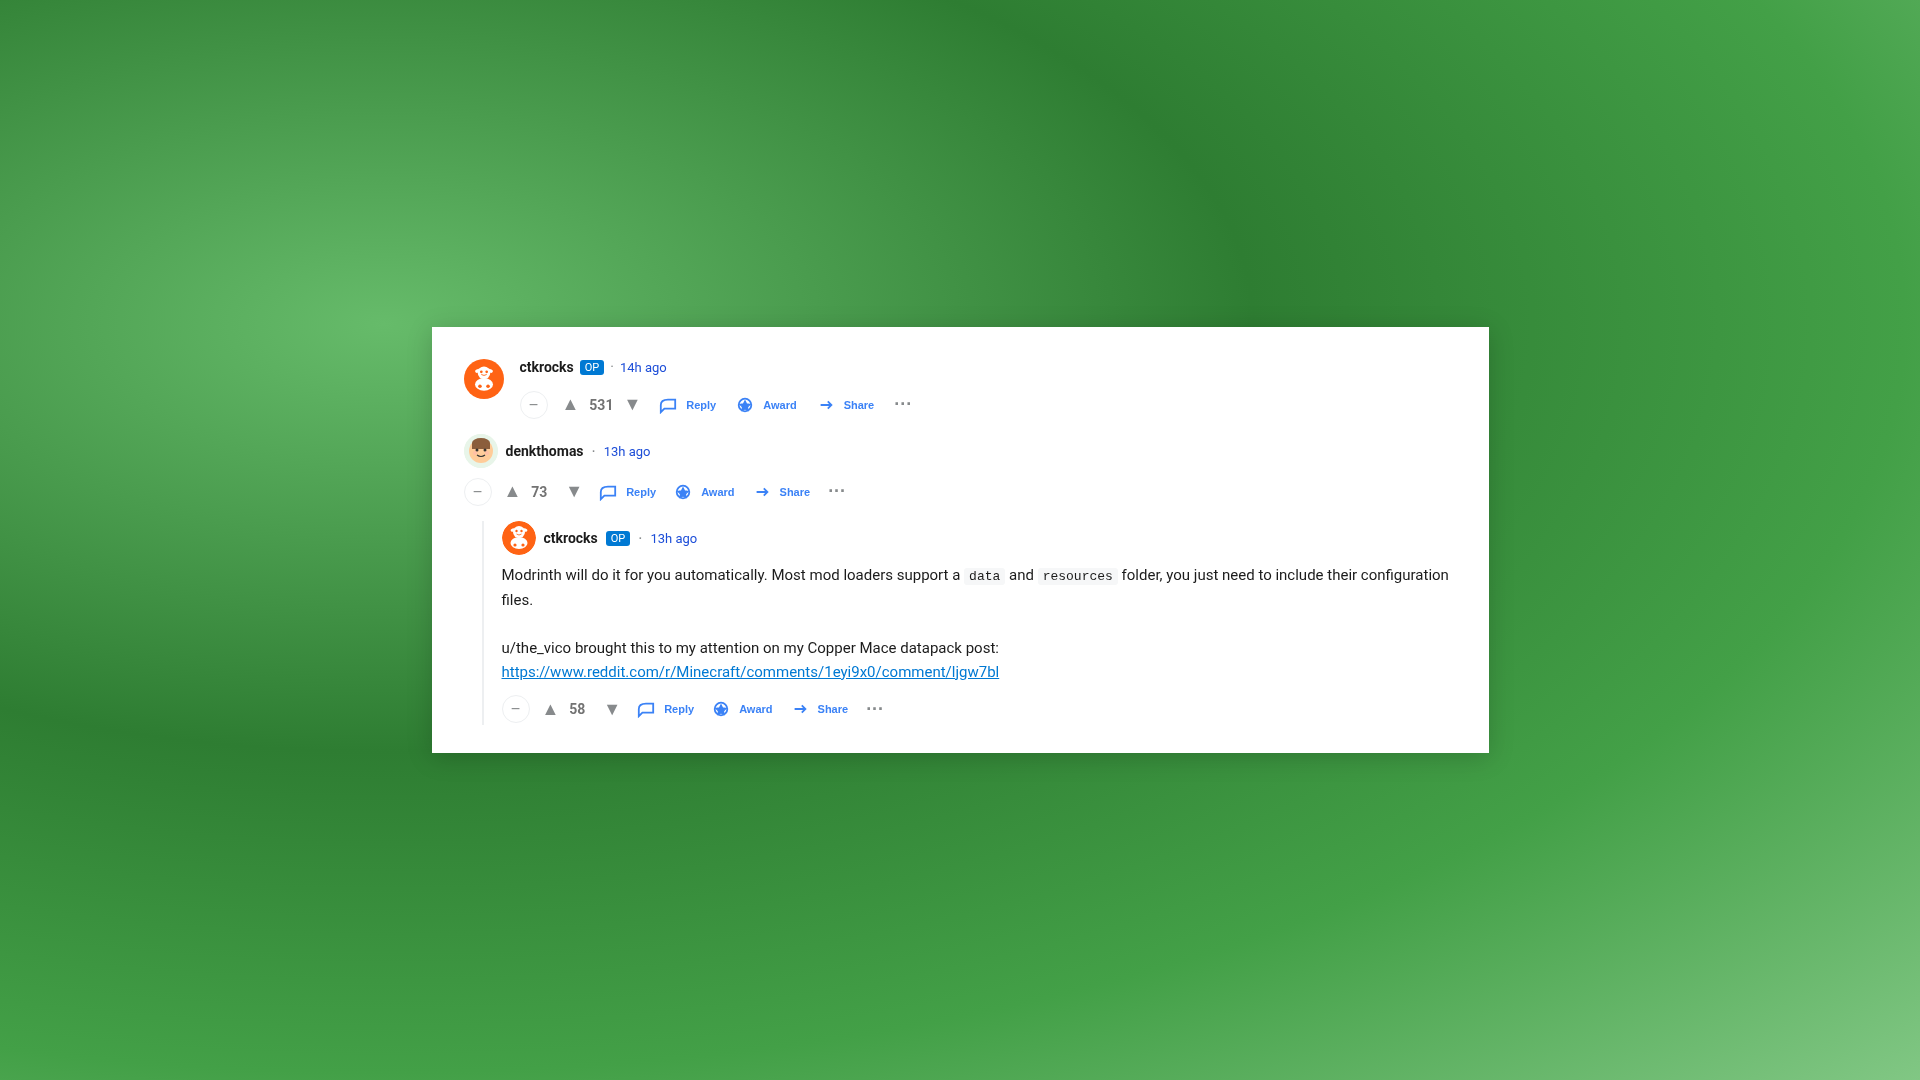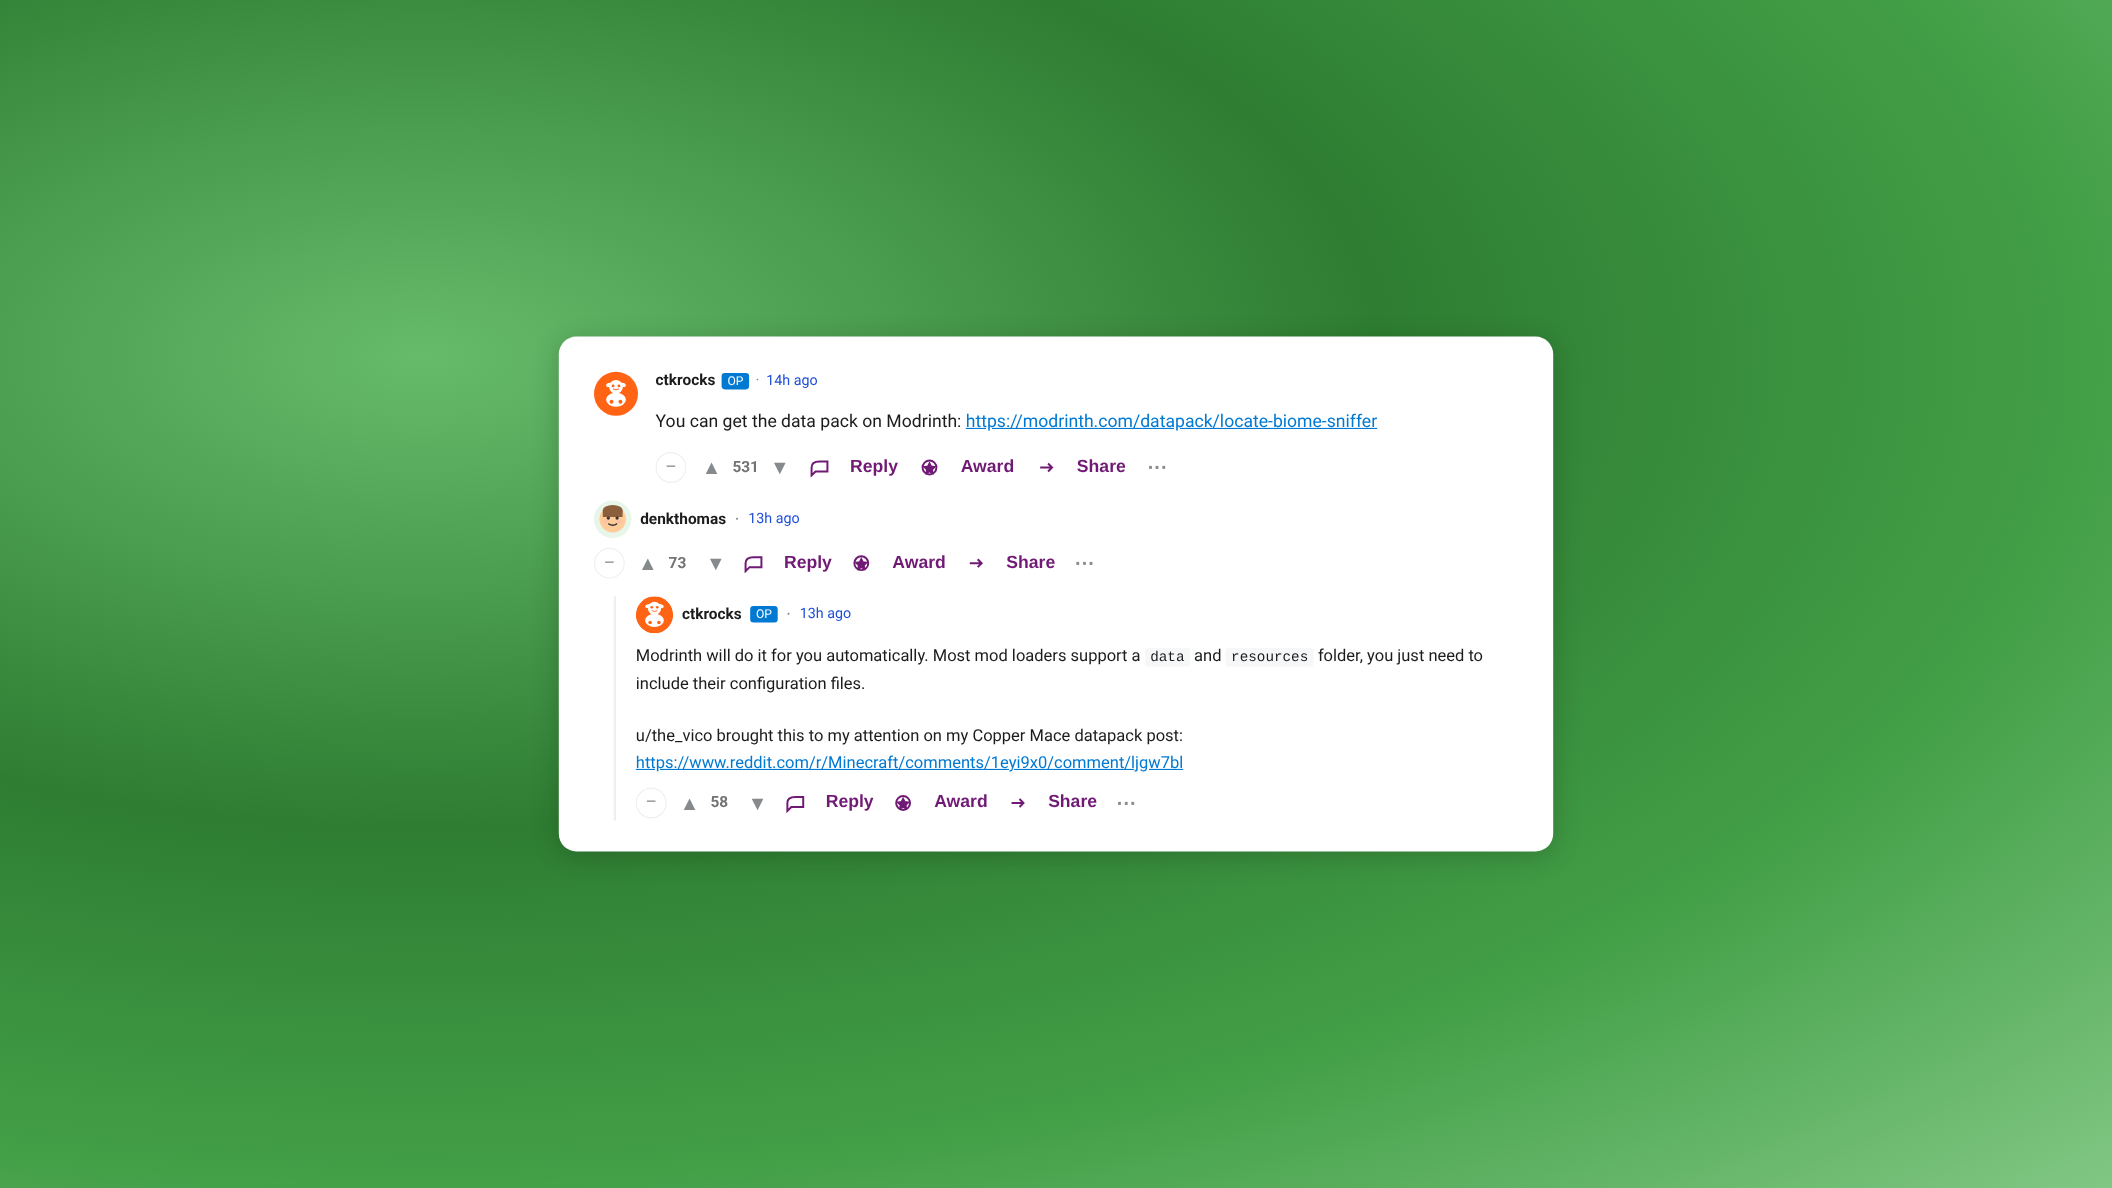--- a/index.html
+++ b/index.html
@@ -9,22 +9,22 @@
       background: #4caf50;
       background-image: radial-gradient(ellipse at 20% 30%, #66bb6a 0%, #2e7d32 40%, #43a047 70%, #81c784 100%);
       display: flex;
       align-items: center;
       justify-content: center;
       font-family: -apple-system, BlinkMacSystemFont, 'Segoe UI', Roboto, sans-serif;
       overflow: hidden;
     }
     .card {
       background: #ffffff;
-      border-radius: 16px;
-      width: 904px;
+      border-radius: 0;
+      width: 1057px;
       padding: 32px 20px 28px 32px;
       box-shadow: 0 4px 24px rgba(0,0,0,0.18);
       position: relative;
     }
 
     
     .comment-top {
       display: flex;
       flex-direction: row;
       gap: 16px;
@@ -122,26 +122,26 @@
       color: #878a8c;
       font-size: 16px;
       margin-right: 4px;
     }
     .action-btn {
       background: none;
       border: none;
       cursor: pointer;
       padding: 5px 8px;
       border-radius: 2px;
-      color: #701a75;
-      font-size: 16px;
+      color: #3b82f6;
+      font-size: 11px;
       font-weight: 700;
       display: flex;
       align-items: center;
-      gap: 19px;
+      gap: 9px;
     }
     .action-btn svg { width: 18px; height: 18px; }
     .more-btn {
       background: none;
       border: none;
       cursor: pointer;
       padding: 5px 8px;
       border-radius: 2px;
       color: #878a8c;
       font-size: 18px;
@@ -291,24 +291,20 @@
       </svg>
     </div>
     <div class="comment-body">
       <div class="comment-meta">
         <span class="username">ctkrocks</span>
         <span class="op-badge">OP</span>
         <span class="dot">·</span>
         <span class="timestamp">14h ago</span>
       </div>
       <div class="comment-text">
-        <p style="margin-top:16px;">
-          <span>You can get the data pack on Modrinth:</span>
-          <a href="#">https://modrinth.com/datapack/locate-biome-sniffer</a>
-        </p>
       </div>
       <div class="action-bar">
         <button class="collapse-btn">−</button>
         <div class="vote-section">
           <button class="vote-btn">▲</button>
           <span class="vote-count">531</span>
           <button class="vote-btn">▼</button>
         </div>
         <button class="action-btn">
           <svg viewBox="0 0 20 20" fill="none" stroke="currentColor" stroke-width="2">

